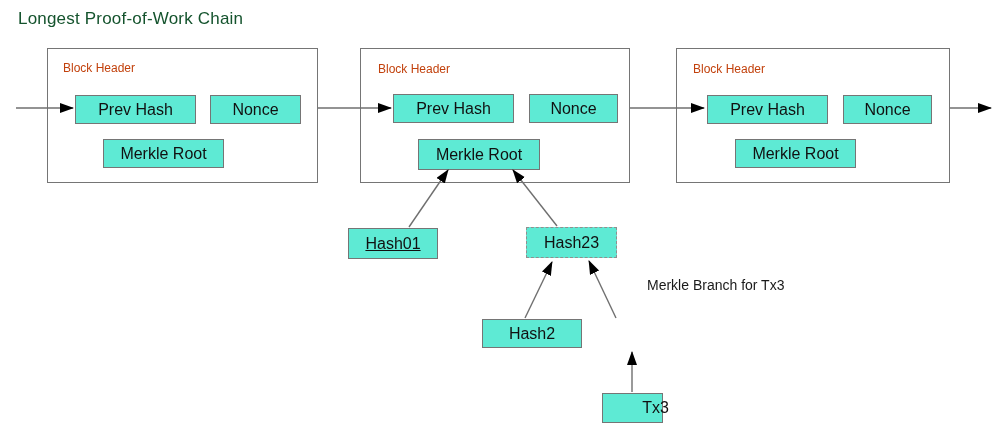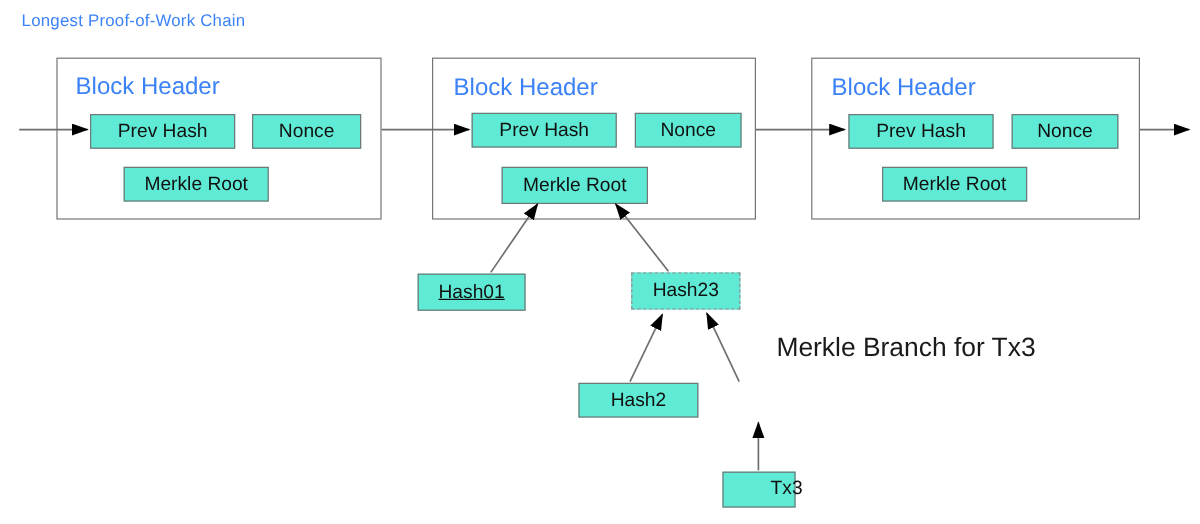--- a/index.html
+++ b/index.html
@@ -12,35 +12,35 @@
     position: relative;
     width: 1000px;
     height: 437px;
     background: #ffffff;
     overflow: hidden;
   }
   .title {
     position: absolute;
     left: 18px;
     top: 9px;
-    font-size: 14px;
-    color: #3b82f6;
+    font-size: 17px;
+    color: #14532d;
     letter-spacing: 0.2px;
     white-space: nowrap;
   }
   .block {
     position: absolute;
     border: 1.6px solid #757575;
     background: #ffffff;
     box-sizing: border-box;
   }
   .block-header-label {
     position: absolute;
-    font-size: 20px;
-    color: #3b82f6;
+    font-size: 12px;
+    color: #c2410c;
     white-space: nowrap;
   }
   .node {
     position: absolute;
     box-sizing: border-box;
     border: 1.4px solid #757575;
     background: #5eead4;
     display: flex;
     align-items: center;
     justify-content: center;
@@ -48,21 +48,21 @@
     color: #111111;
     white-space: nowrap;
   }
   .node.dashed {
     border: 1.4px dashed #8f8f8f;
   }
   .branch-label {
     position: absolute;
     left: 647px;
     top: 277px;
-    font-size: 22px;
+    font-size: 14px;
     color: #1a1a1a;
     white-space: nowrap;
   }
   svg.wires {
     position: absolute;
     left: 0;
     top: 0;
     width: 1000px;
     height: 437px;
     pointer-events: none;

